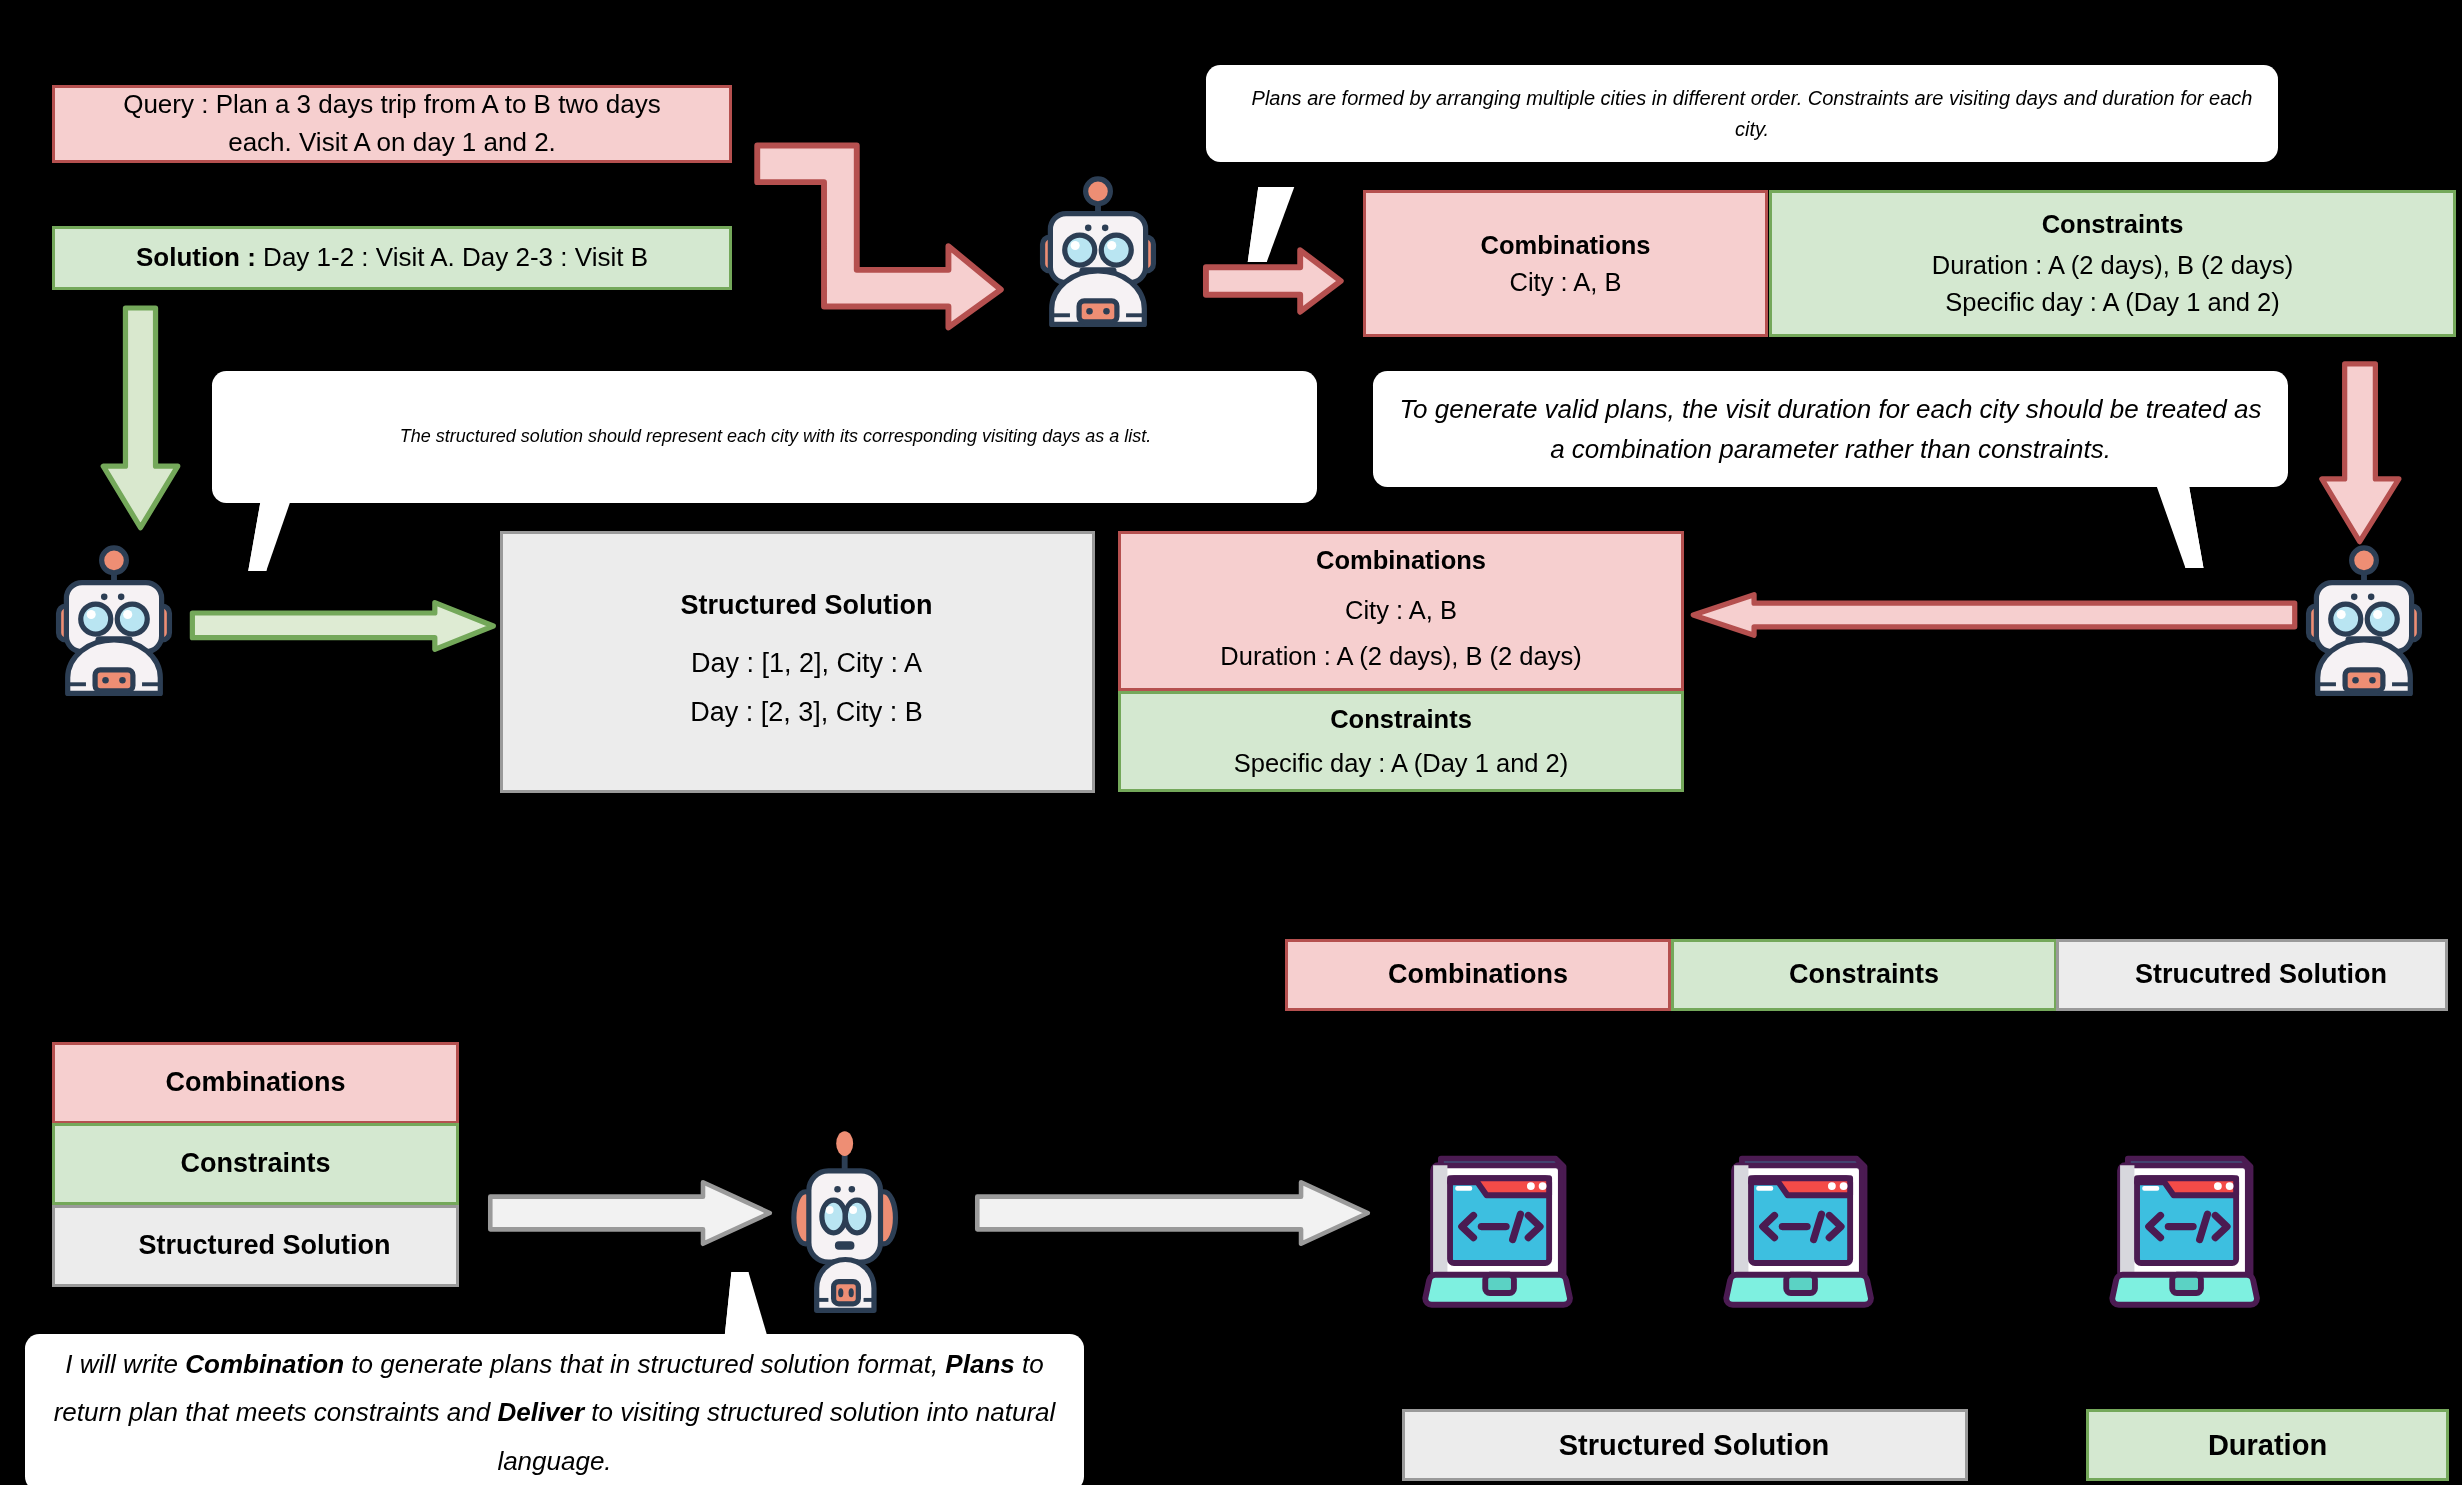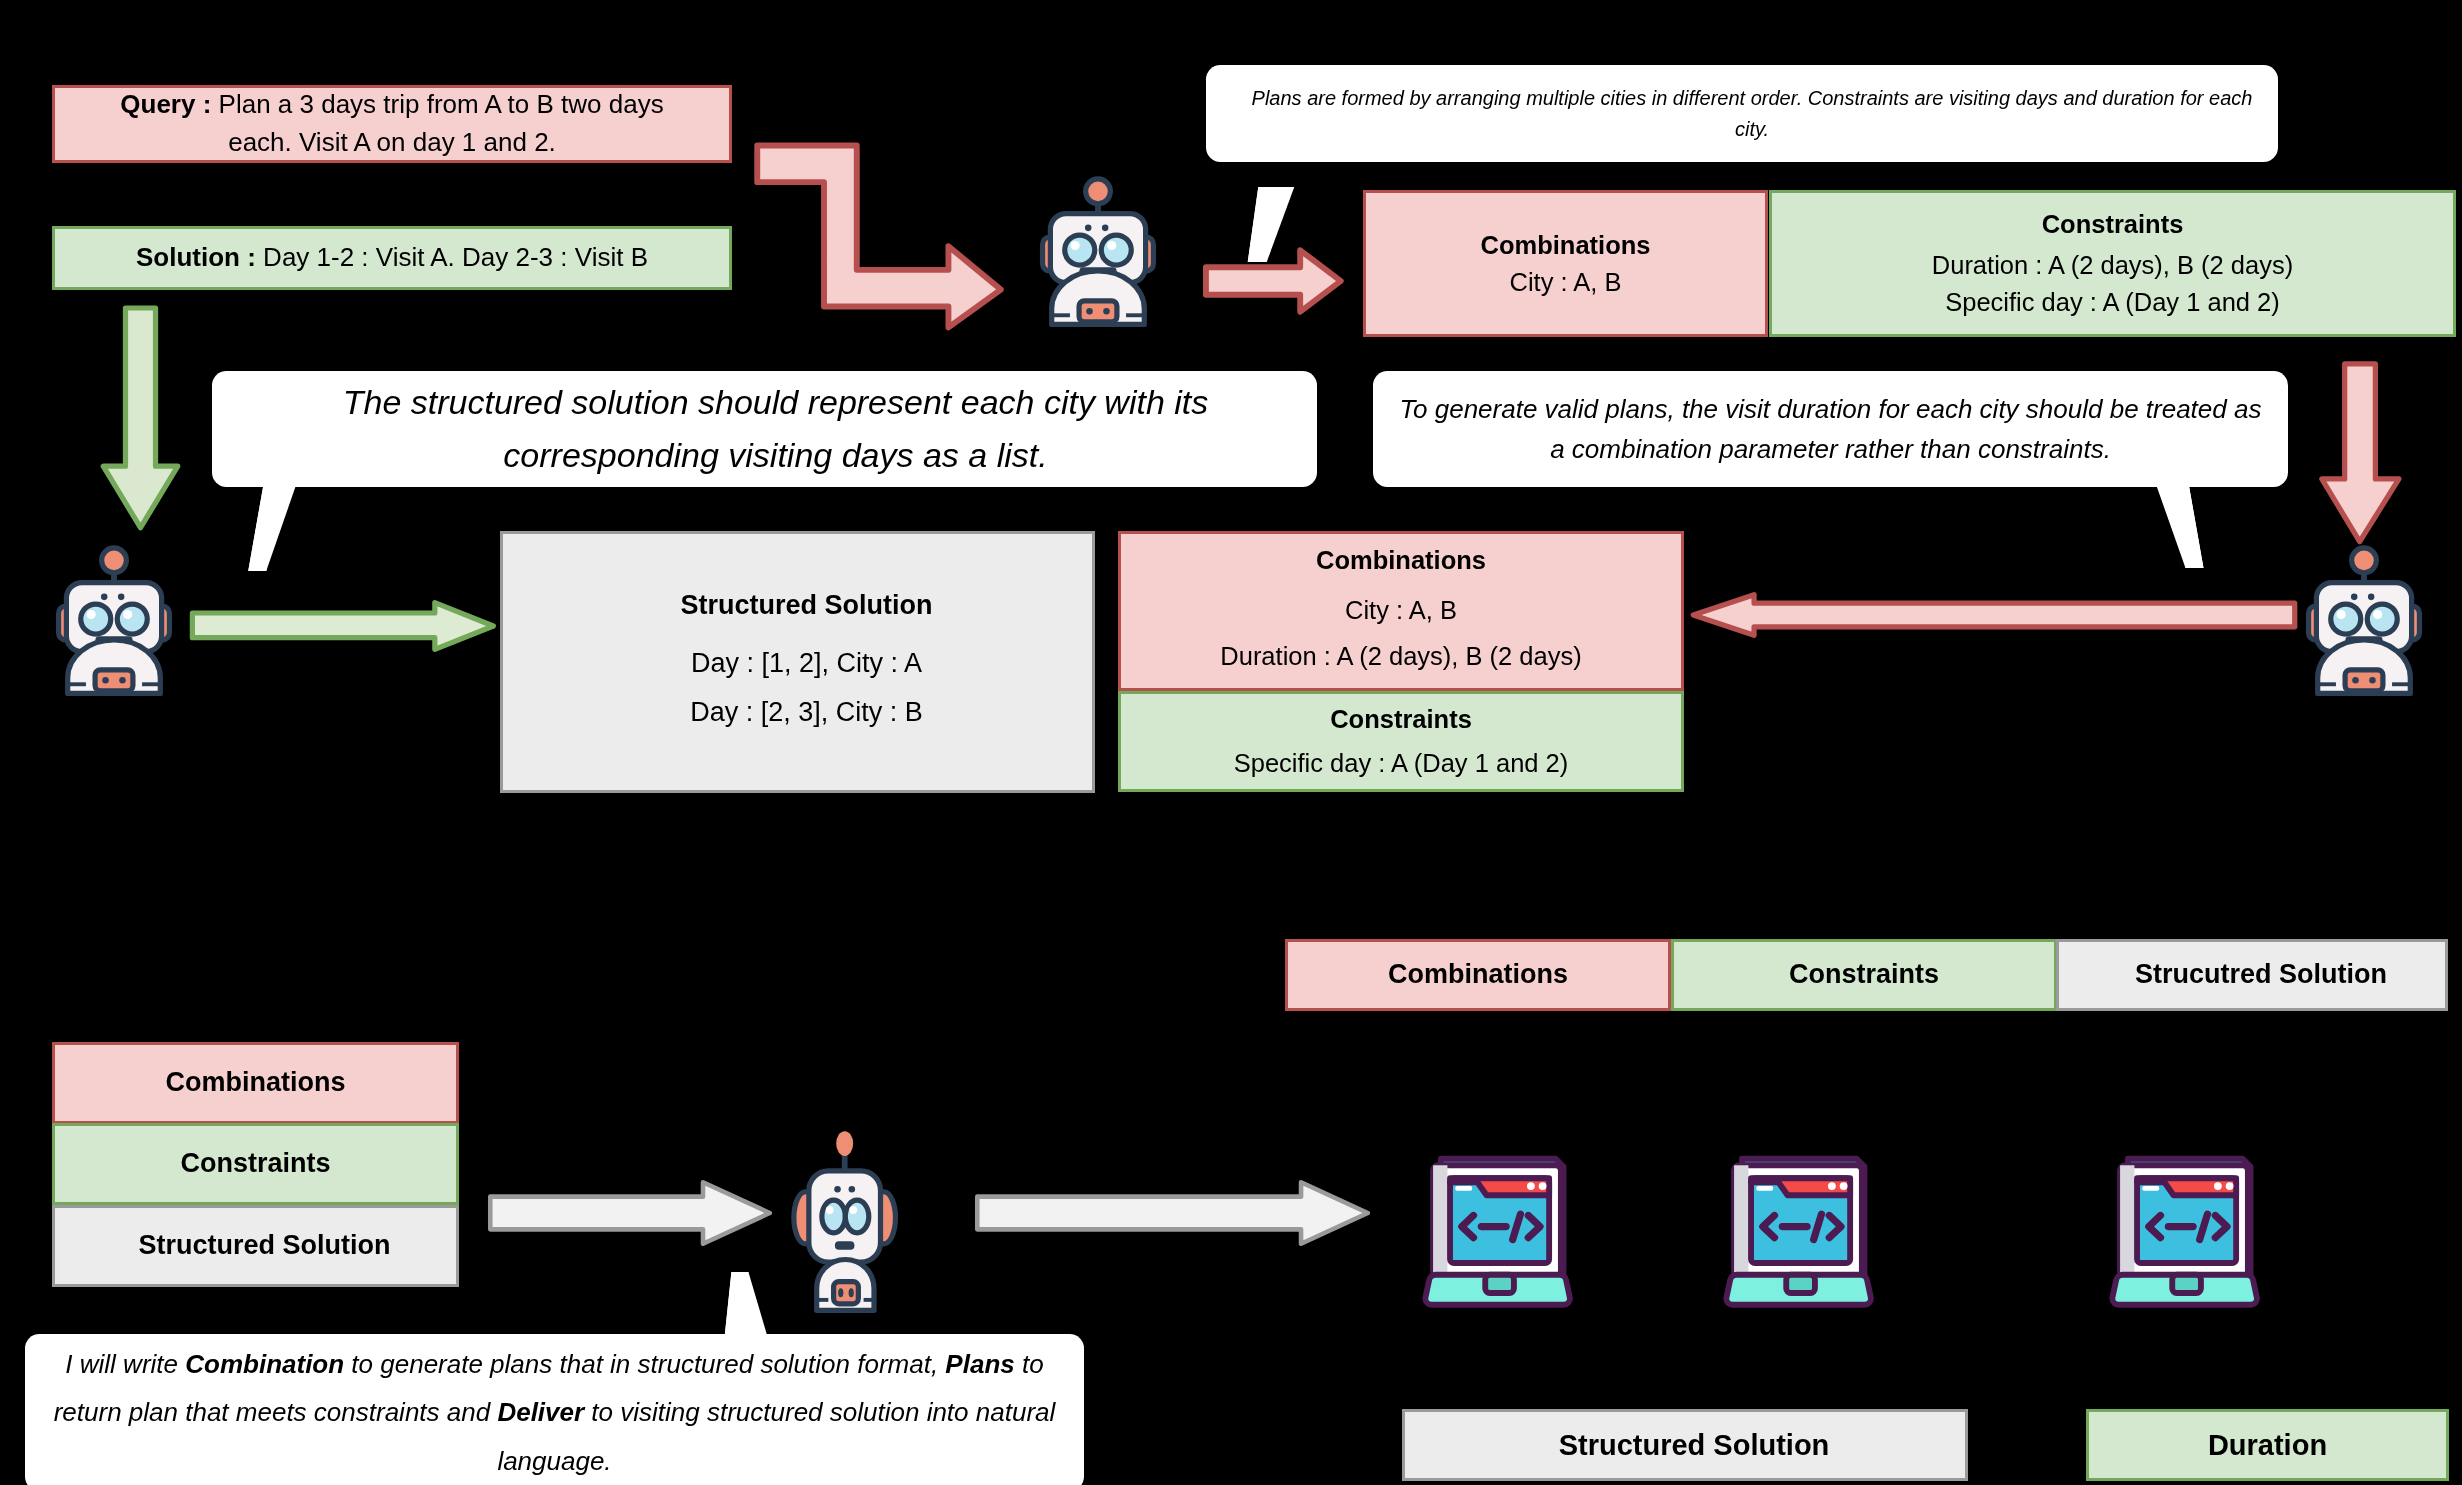--- a/index.html
+++ b/index.html
@@ -64,21 +64,21 @@
   
   .bubble {
     position:absolute; background:#fff; color:#000;
     border-radius:14.4px; font-style:italic; text-align:center;
     display:flex; align-items:center; justify-content:center;
     line-height:1.55; padding:11.8px 22px;
   }
   .bubble .tail { position:absolute; width:0; height:0; }
   #bubble-top    { left:1206px; top:65px;  width:1072px; height:97px; font-size:20px;padding-left:42px; }
   #bubble-top .tail{ left:47px; top:122px; border-left:19.6px solid #fff; border-right:17px solid transparent; border-top:75px solid #fff; transform:skewX(-8deg); }
-  #bubble-left   { left:212px;  top:371px;  width:1105px; height:116px; font-size:34px;padding-left:44px; }
+  #bubble-left   { left:212px;  top:371px;  width:1105px; height:132px; font-size:18px;padding-left:44px; }
   #bubble-left .tail{ left:44px; top:112px; border-left:18.3px solid #fff; border-right:15.7px solid transparent; border-top:88px solid #fff; transform:skewX(-10deg); }
   #bubble-right  { left:1373px; top:371px;  width:915px; height:116px; font-size:26px; }
   #bubble-right .tail{ right:92px; top:112px; border-right:18.3px solid #fff; border-left:15.7px solid transparent; border-top:85px solid #fff; transform:skewX(10deg); }
   #bubble-bottom { left:25px;   top:1334px; width:1059px; height:157px; font-size:26px; line-height:1.85; }
   #bubble-bottom .tail{ left:703px; top:-62px; border-left:17px solid #fff; border-right:26px solid transparent; border-bottom:65px solid #fff; transform:skewX(-6deg); }
   .bubble b { font-weight:bold; font-style:italic; }
 
   
   .arrow { position:absolute; }
   svg { display:block; overflow:visible; }
@@ -87,21 +87,21 @@
   .robot { position:absolute; }
   
   .laptop { position:absolute; }
 </style>
 </head>
 <body>
 
 <div class="stage">
 
   <div class="box pink" id="query-card">
-    <div><span style="font-weight:bold">Query :</span>
+    <div><span style="font-weight:normal">Query :</span>
       <span>Plan a 3 days trip from A to B two days</span></div>
     <div>each. Visit A on day 1 and 2.</div>
   </div>
 
   <div class="box green" id="solution-card">
     <div><span style="font-weight:bold">Solution :</span>
       <span>Day 1-2 : Visit A. Day 2-3 : Visit B</span></div>
   </div>
 
   <div class="arrow" style="left:752px; top:131px;">

